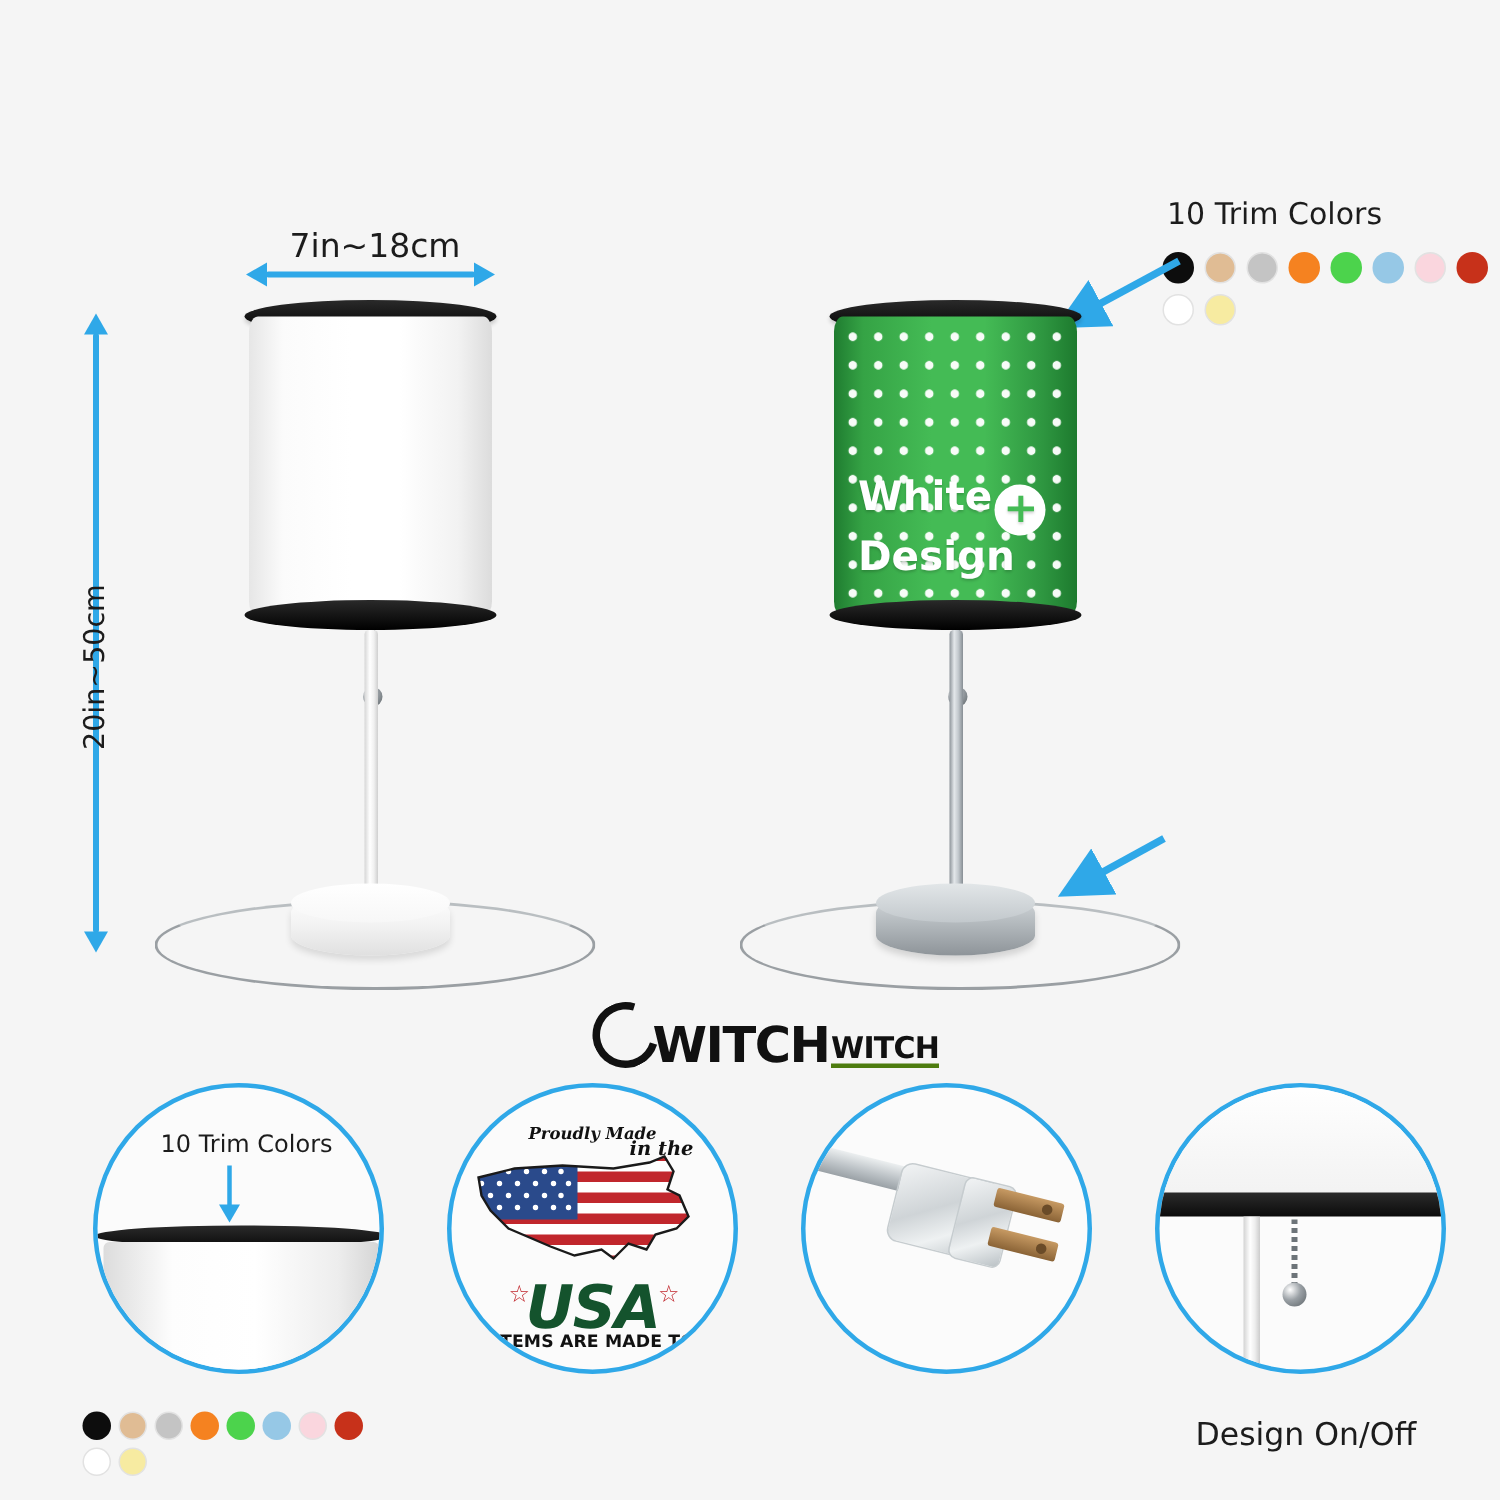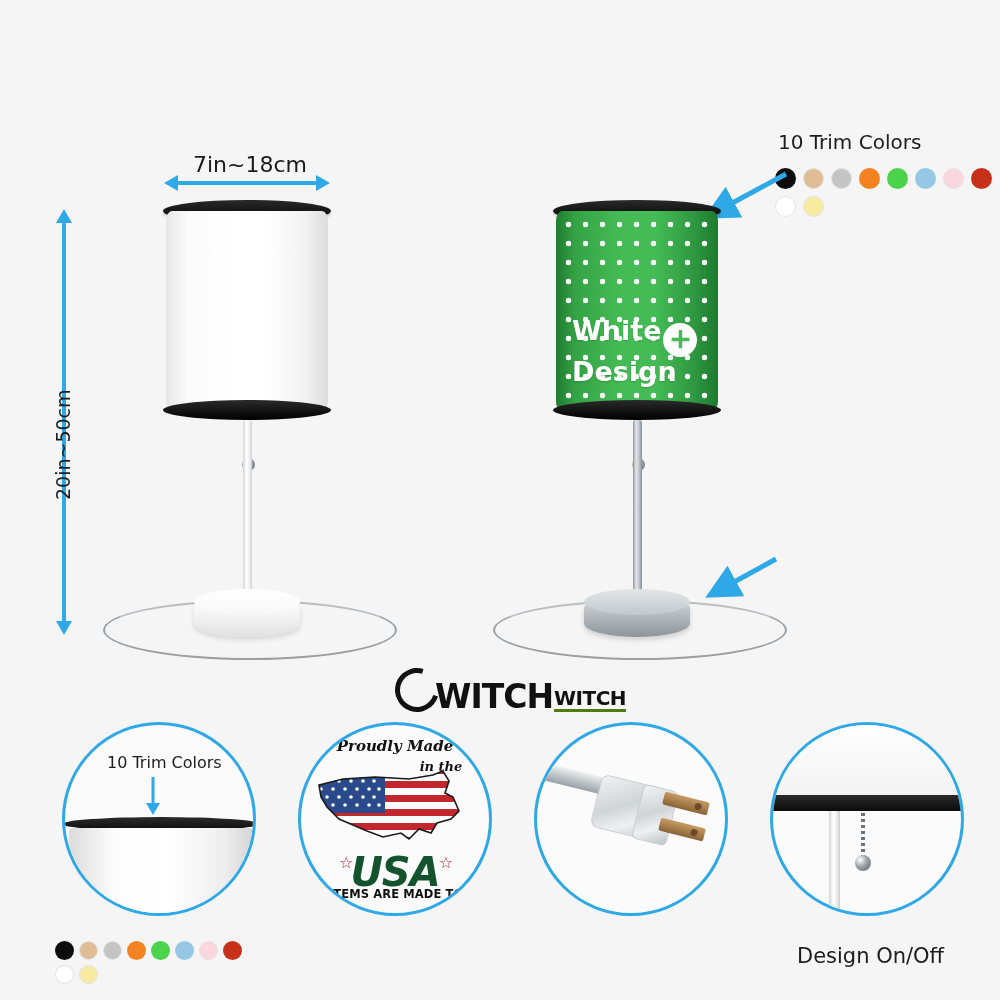--- a/index.html
+++ b/index.html
@@ -295,21 +295,21 @@
       <div class="sw" style="width: 19px; height: 19px; background: rgb(76, 211, 76);"></div>
       <div class="sw" style="width: 19px; height: 19px; background: rgb(150, 200, 230);"></div>
       <div class="sw" style="width: 19px; height: 19px; background: rgb(250, 214, 222); border: 1px solid rgb(226, 226, 226);"></div>
       <div class="sw" style="width: 19px; height: 19px; background: rgb(199, 49, 26);"></div>
       <div class="sw" style="width: 19px; height: 19px; background: rgb(255, 255, 255); border: 1px solid rgb(226, 226, 226);"></div>
       <div class="sw" style="width: 19px; height: 19px; background: rgb(247, 235, 161); border: 1px solid rgb(226, 226, 226);"></div>
     </div>
 
   <div class="circle" style="left:298px;top:722px;width:188px;height:188px;">
     <div class="circle-inner">
-      <div class="usa-title" style="top:12px;font-size:15px;padding-right:18px;">Proudly Made</div>
+      <div class="usa-title" style="top:24px;font-size:11px;padding-right:18px;">Proudly Made</div>
       <div class="usa-title" style="top:34px;font-size:13px;padding-left:46px;">in the</div>
 
       <svg style="position:absolute;left:12px;top:42px;" width="164" height="86" viewBox="0 0 164 86">
         <defs>
           <clipPath id="usmap">
             <path d="M6,18 L30,12 L62,10 L96,12 L120,8 L130,4 L136,14 L132,26 L140,30 L146,44
                      L138,52 L124,56 L118,66 L106,62 L96,72 L88,66 L70,70 L54,64 L40,58
                      L26,52 L14,40 L8,30 Z"></path>
           </clipPath>
         </defs>

